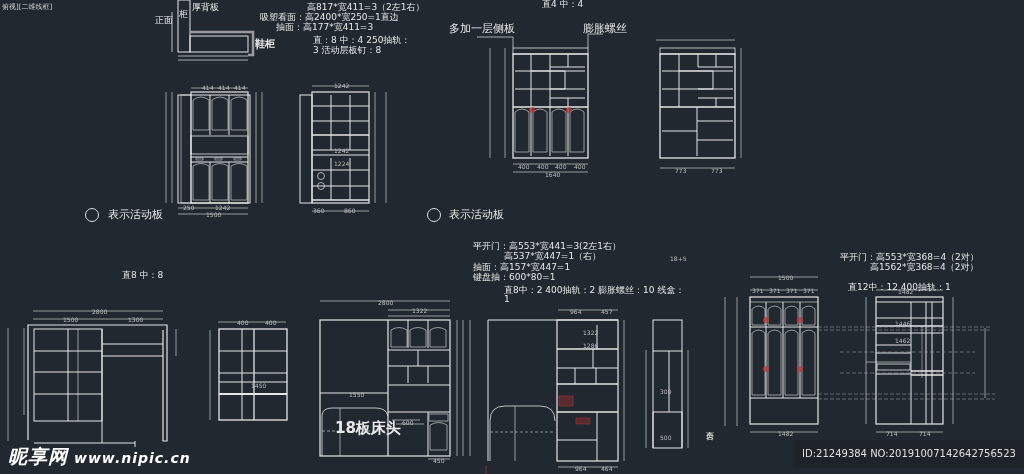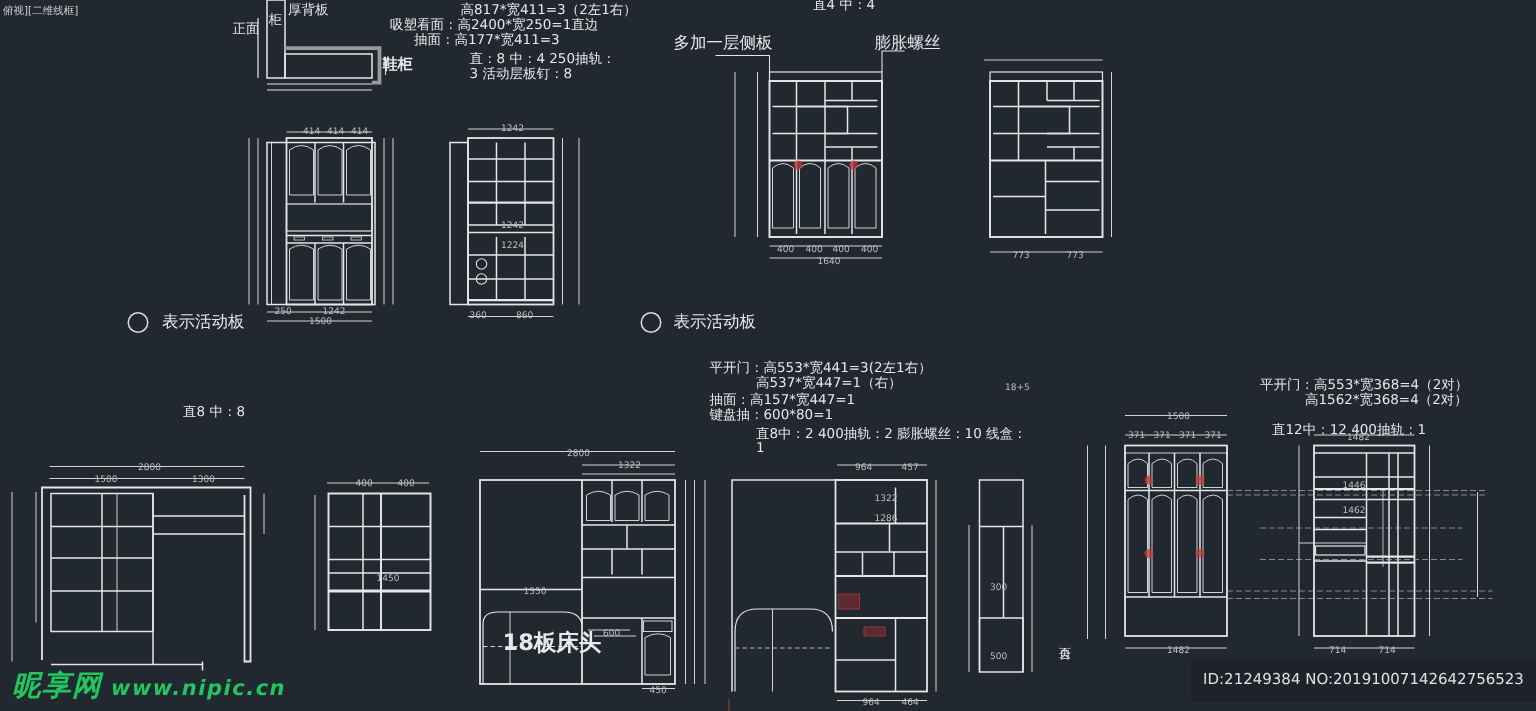--- a/index.html
+++ b/index.html
@@ -4,21 +4,21 @@
 <style>
   html,body{margin:0;padding:0;}
   body{width:1024px;height:474px;background:#212830;overflow:hidden;position:relative;font-family:"DejaVu Sans",sans-serif;color:#e6e6e6;}
   #canvas{position:absolute;left:0;top:0;width:1024px;height:474px;}
   .lbl{position:absolute;font-size:9px;color:#e8e8e8;white-space:nowrap;line-height:11px;}
   .lbl.big{font-size:11px;line-height:13px;}
   .lbl.tiny{font-size:6px;color:#bfbfbf;}
   .lbl.xl{font-size:13px;font-weight:bold;}
   .viewport-tag{position:absolute;left:2px;top:2px;font-size:7px;color:#cfcfcf;}
   .legend-circle{position:absolute;width:12px;height:12px;border:1px solid #dcdcdc;border-radius:50%;}
-  .watermark{position:absolute;left:8px;top:444px;font-size:19px;font-weight:bold;color:#22c55e;font-style:italic;letter-spacing:1px;}
+  .watermark{position:absolute;left:8px;top:444px;font-size:19px;font-weight:bold;color:#ffffff;font-style:italic;letter-spacing:1px;}
   .watermark .url{font-size:14px;font-style:italic;font-weight:bold;margin-left:6px;}
   .idbar{position:absolute;right:0;top:440px;width:230px;height:28px;background:#1e2329;color:#e0e0e0;font-size:10px;line-height:28px;text-align:center;}
   .vtext{writing-mode:vertical-rl;}
 </style>
 </head>
 <body>
 
 <svg id="canvas" viewBox="0 0 1024 474" xmlns="http://www.w3.org/2000/svg" stroke="#e6e6e6" fill="none" stroke-width="1">
 
   <g>

